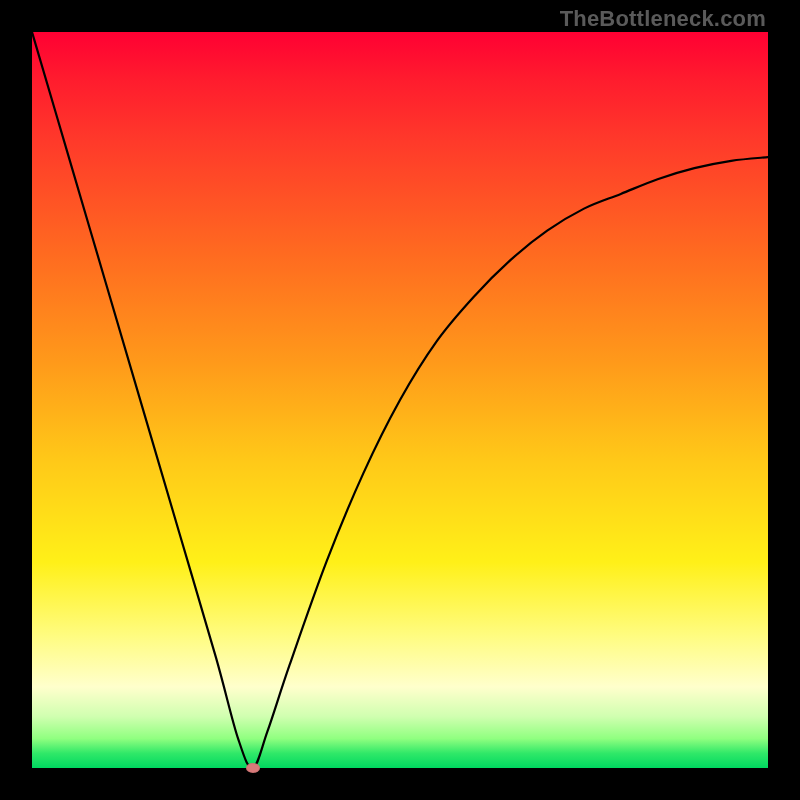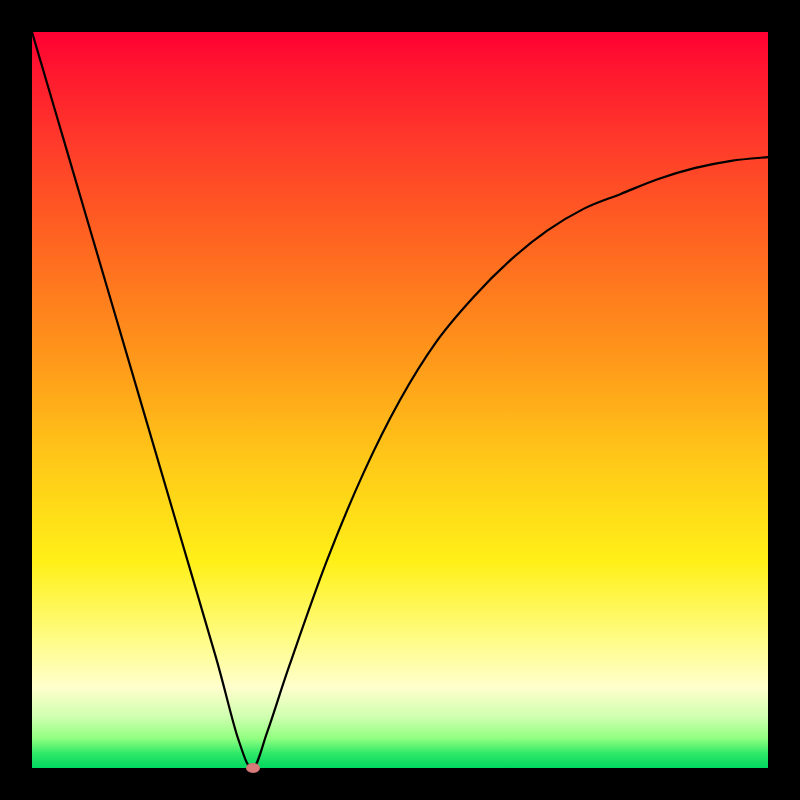--- a/index.html
+++ b/index.html
@@ -75,14 +75,15 @@
   <div class="plot-area">
 
     <svg class="curve" viewBox="0 0 736 736" preserveAspectRatio="none">
       <path id="curve-path" fill="none" stroke-width="2.2" stroke-linejoin="round" stroke-linecap="round" stroke="#000000" d="M 0 0 C 6.133333333333334 20.853333333333335, 24.53333333333334 83.41333333333336, 36.800000000000004 125.12 C 49.06666666666667 166.82666666666665, 61.33333333333334 208.53333333333327, 73.60000000000001 250.23999999999995 C 85.86666666666667 291.9466666666666, 98.13333333333333 333.6533333333333, 110.39999999999999 375.36 C 122.66666666666666 417.0666666666667, 134.93333333333334 458.77333333333337, 147.20000000000002 500.48 C 159.4666666666667 542.1866666666667, 174.18666666666667 591.2533333333333, 184 625.6 C 193.81333333333333 659.9466666666667, 199.9466666666667 688.16, 206.08 706.56 C 212.21333333333334 724.9599999999999, 215.89333333333332 737.2266666666667, 220.79999999999998 736 C 225.70666666666665 734.7733333333333, 229.38666666666668 716.3733333333333, 235.52 699.2 C 241.65333333333334 682.0266666666668, 247.78666666666663 661.1733333333334, 257.59999999999997 632.96 C 267.4133333333333 604.7466666666667, 282.1333333333334 561.8133333333333, 294.40000000000003 529.92 C 306.6666666666667 498.02666666666664, 318.93333333333334 468.58666666666664, 331.2 441.59999999999997 C 343.46666666666664 414.6133333333333, 355.73333333333335 390.08, 368 368 C 380.26666666666665 345.92, 392.53333333333336 326.29333333333335, 404.8 309.12 C 417.06666666666666 291.94666666666666, 429.3333333333333 278.4533333333333, 441.59999999999997 264.96 C 453.8666666666666 251.46666666666664, 466.1333333333334 239.20000000000002, 478.40000000000003 228.16000000000003 C 490.6666666666667 217.12000000000003, 502.9333333333333 207.3066666666667, 515.1999999999999 198.72000000000003 C 527.4666666666666 190.13333333333335, 539.7333333333333 182.77333333333334, 552 176.64 C 564.2666666666667 170.50666666666663, 576.5333333333334 166.82666666666663, 588.8000000000001 161.91999999999996 C 601.0666666666667 157.0133333333333, 613.3333333333334 151.49333333333325, 625.6 147.19999999999993 C 637.8666666666667 142.9066666666666, 650.1333333333333 139.22666666666672, 662.4 136.16000000000008 C 674.6666666666666 133.09333333333345, 686.9333333333333 130.64000000000007, 699.1999999999999 128.80000000000007 C 711.4666666666666 126.96000000000005, 729.8666666666667 125.73333333333335, 736 125.12"></path>
     </svg>
 
     <div id="min-marker" class="marker" style="left: 213.8px; top: 731px; background: rgb(216, 122, 122);"></div>
 
   </div>
 
+  <div class="watermark">TheBottleneck.com</div>
 
 </div>
 
 </body></html>

